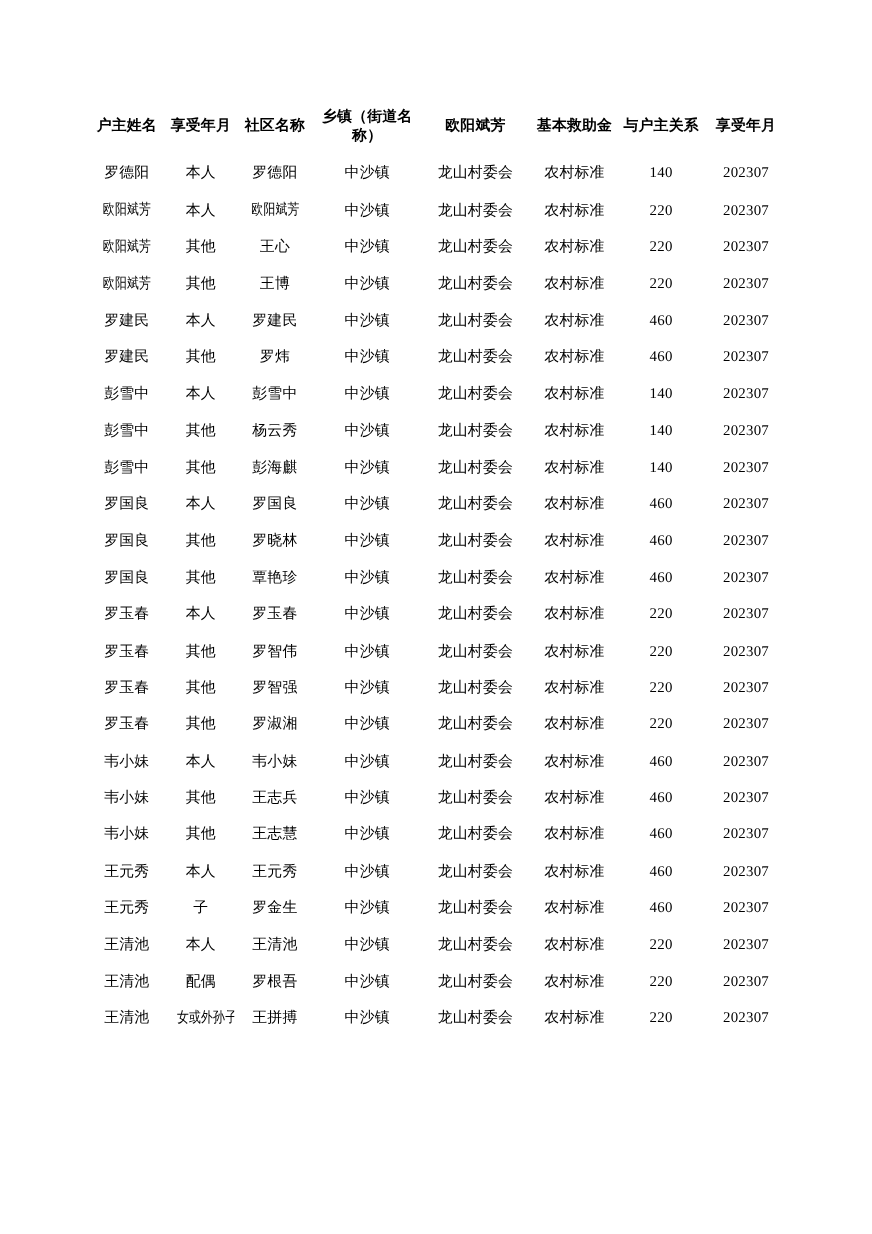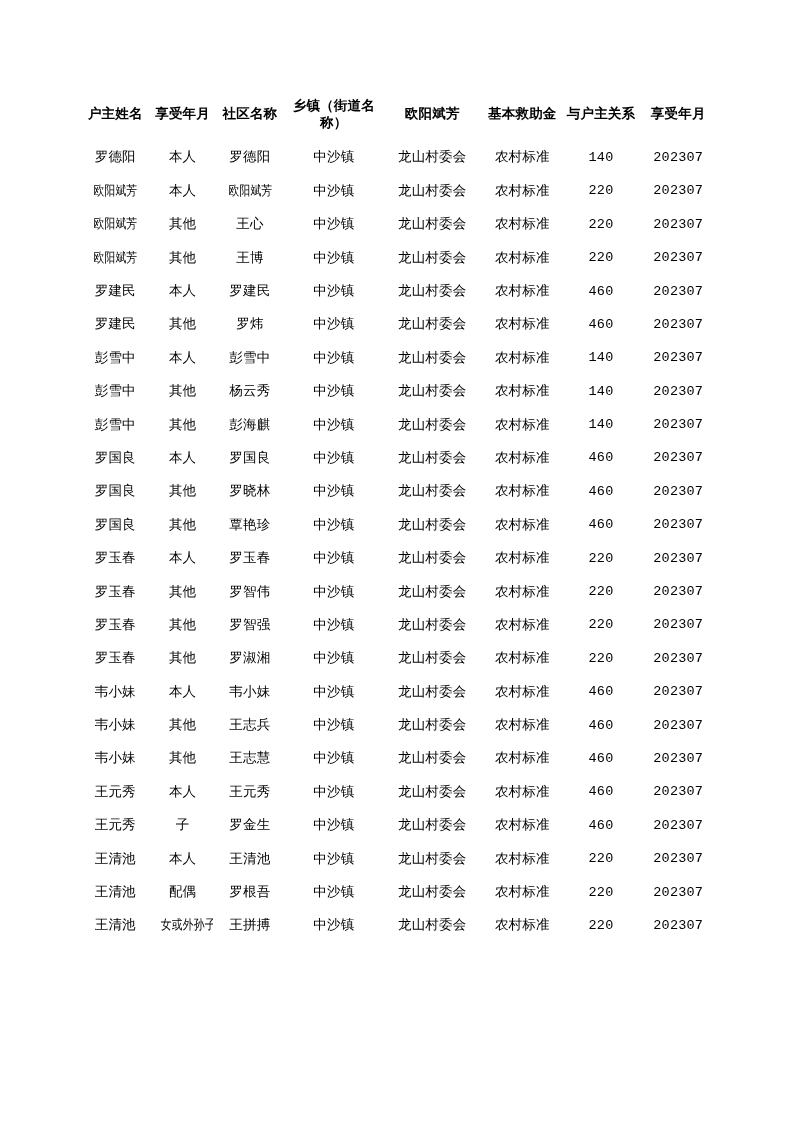--- a/index.html
+++ b/index.html
@@ -47,21 +47,21 @@
     font-size: 13.5px;
     text-align: center;
     vertical-align: middle;
     height: 33.4px;
     padding: 0 1px;
     white-space: nowrap;
     overflow: hidden;
     letter-spacing: 0.2px;
   }
   tbody td.num {
-    font-family: Liberation Mono, monospace;
+    font-family: Liberation Serif, serif;
   }
   .squeeze {
     display: inline-block;
     transform: scaleX(0.80);
     transform-origin: center;
   }
 </style>
 </head>
 <body>
 

